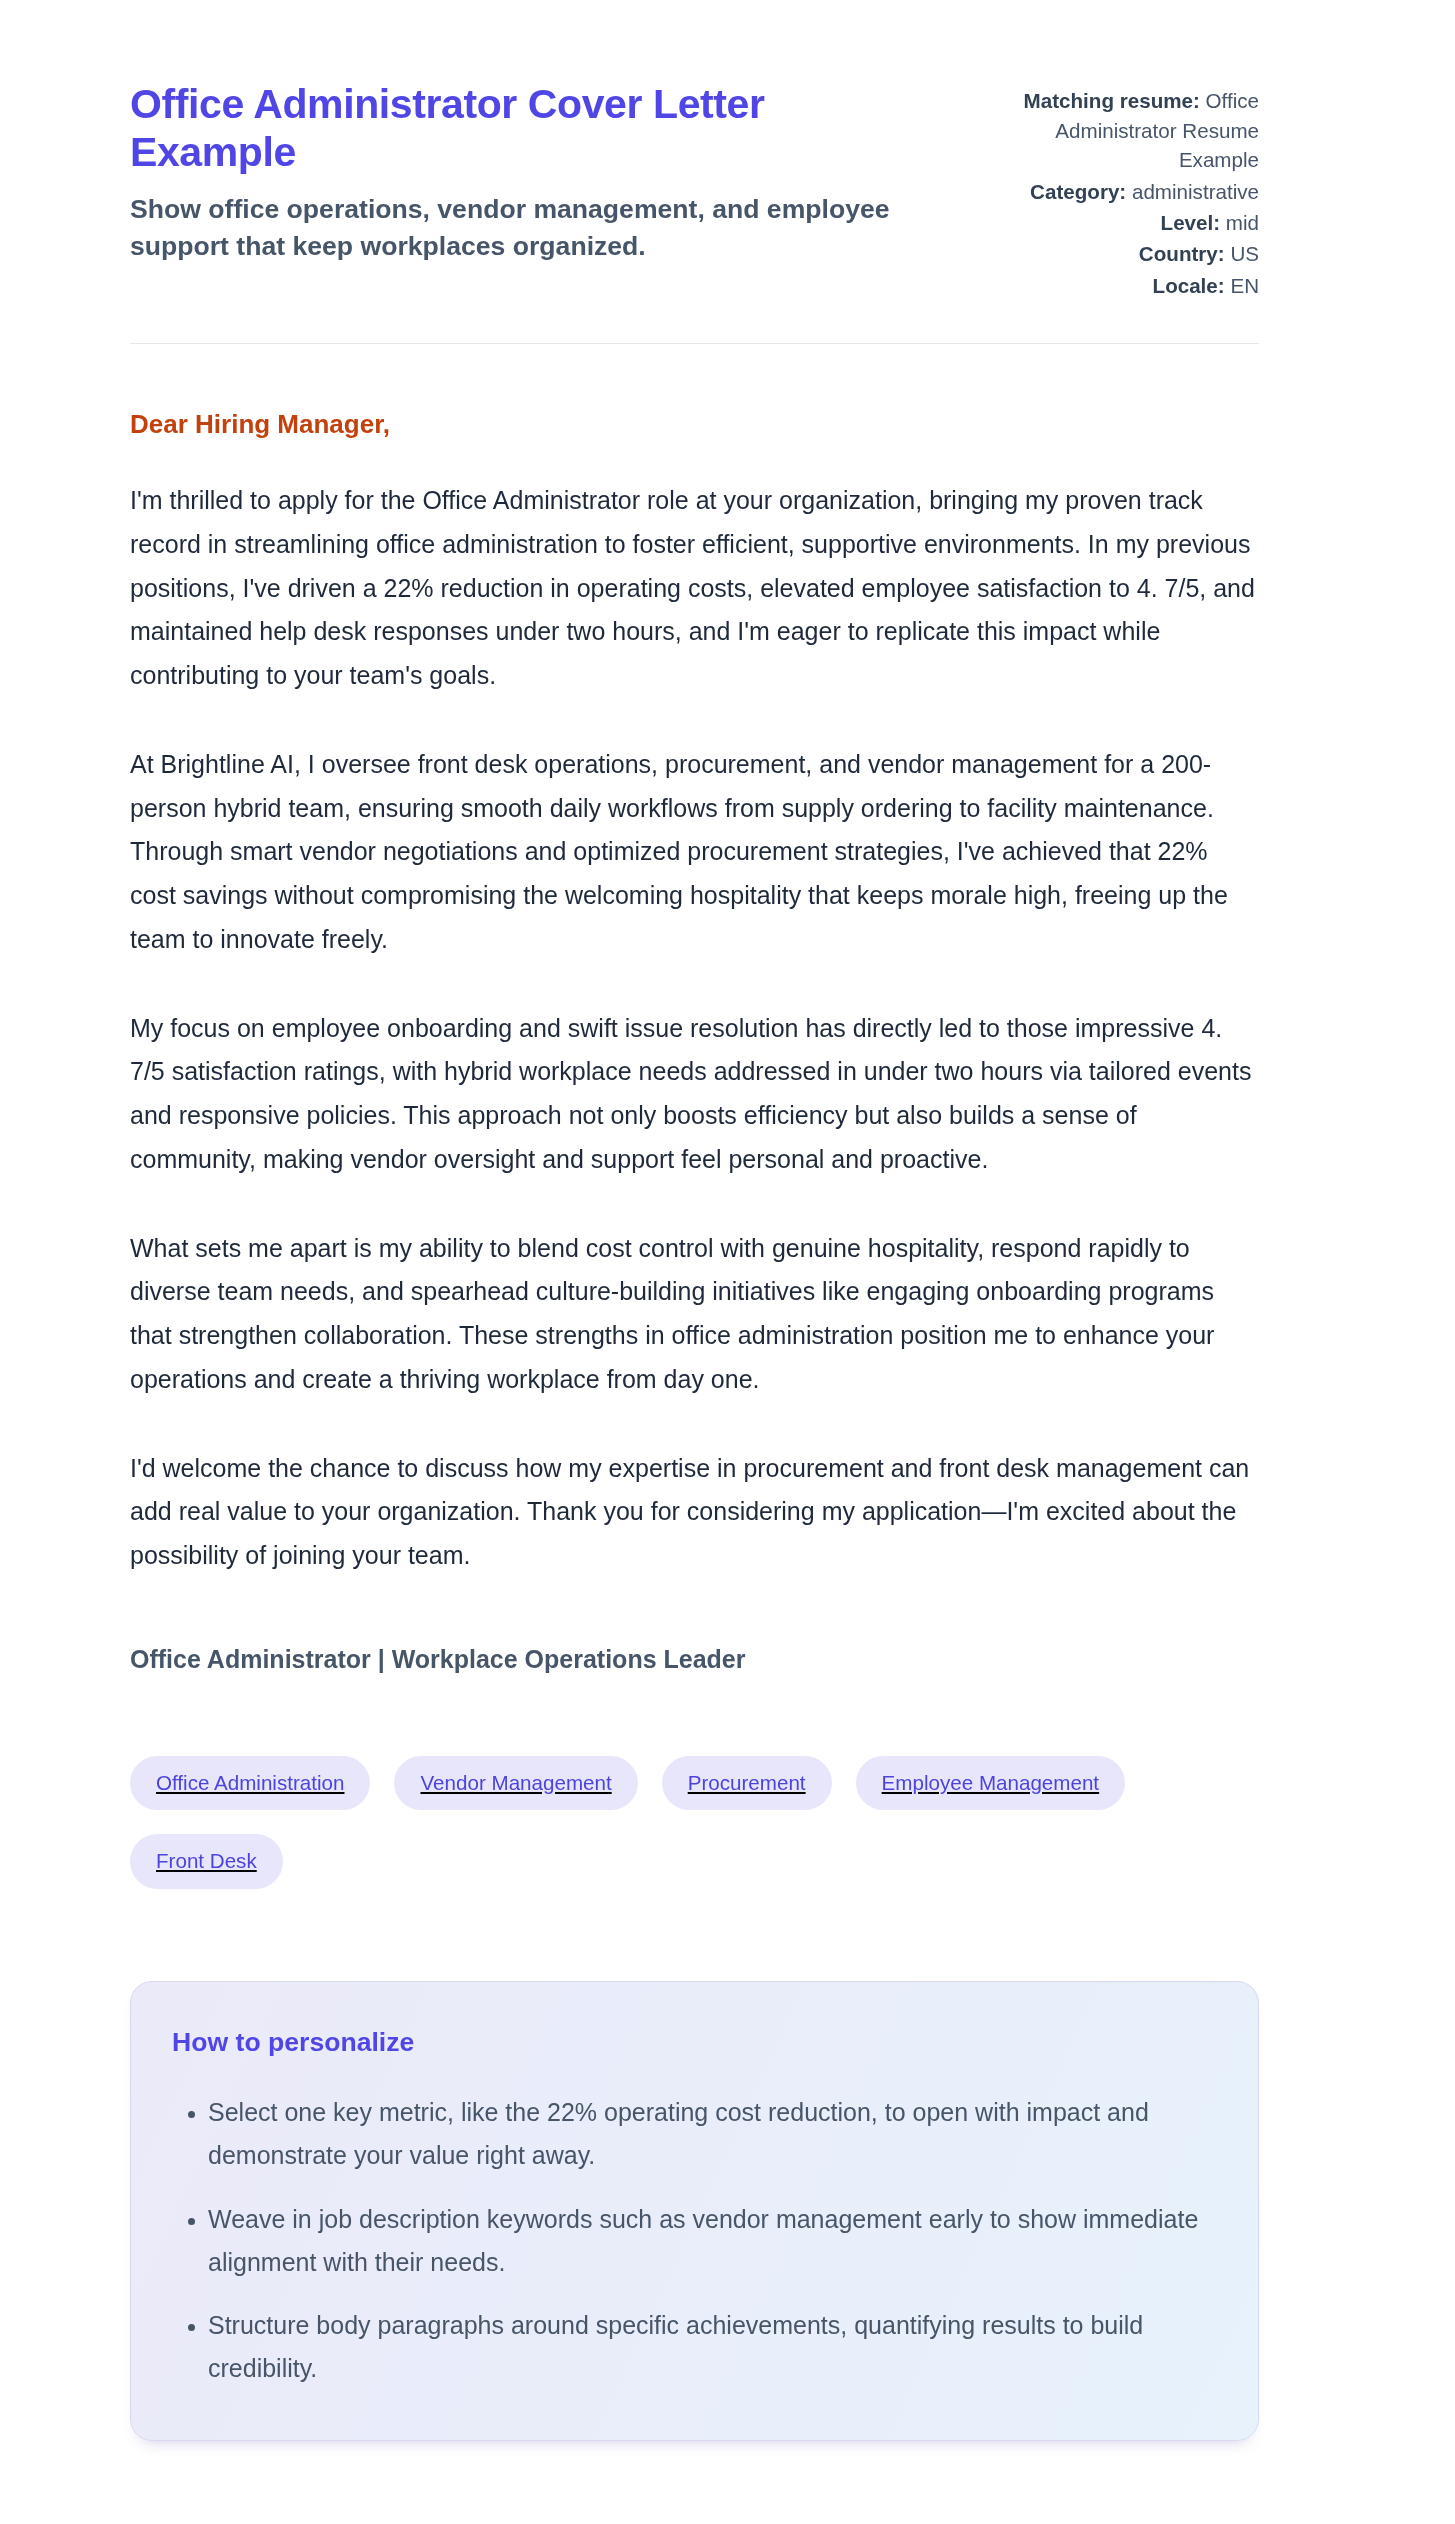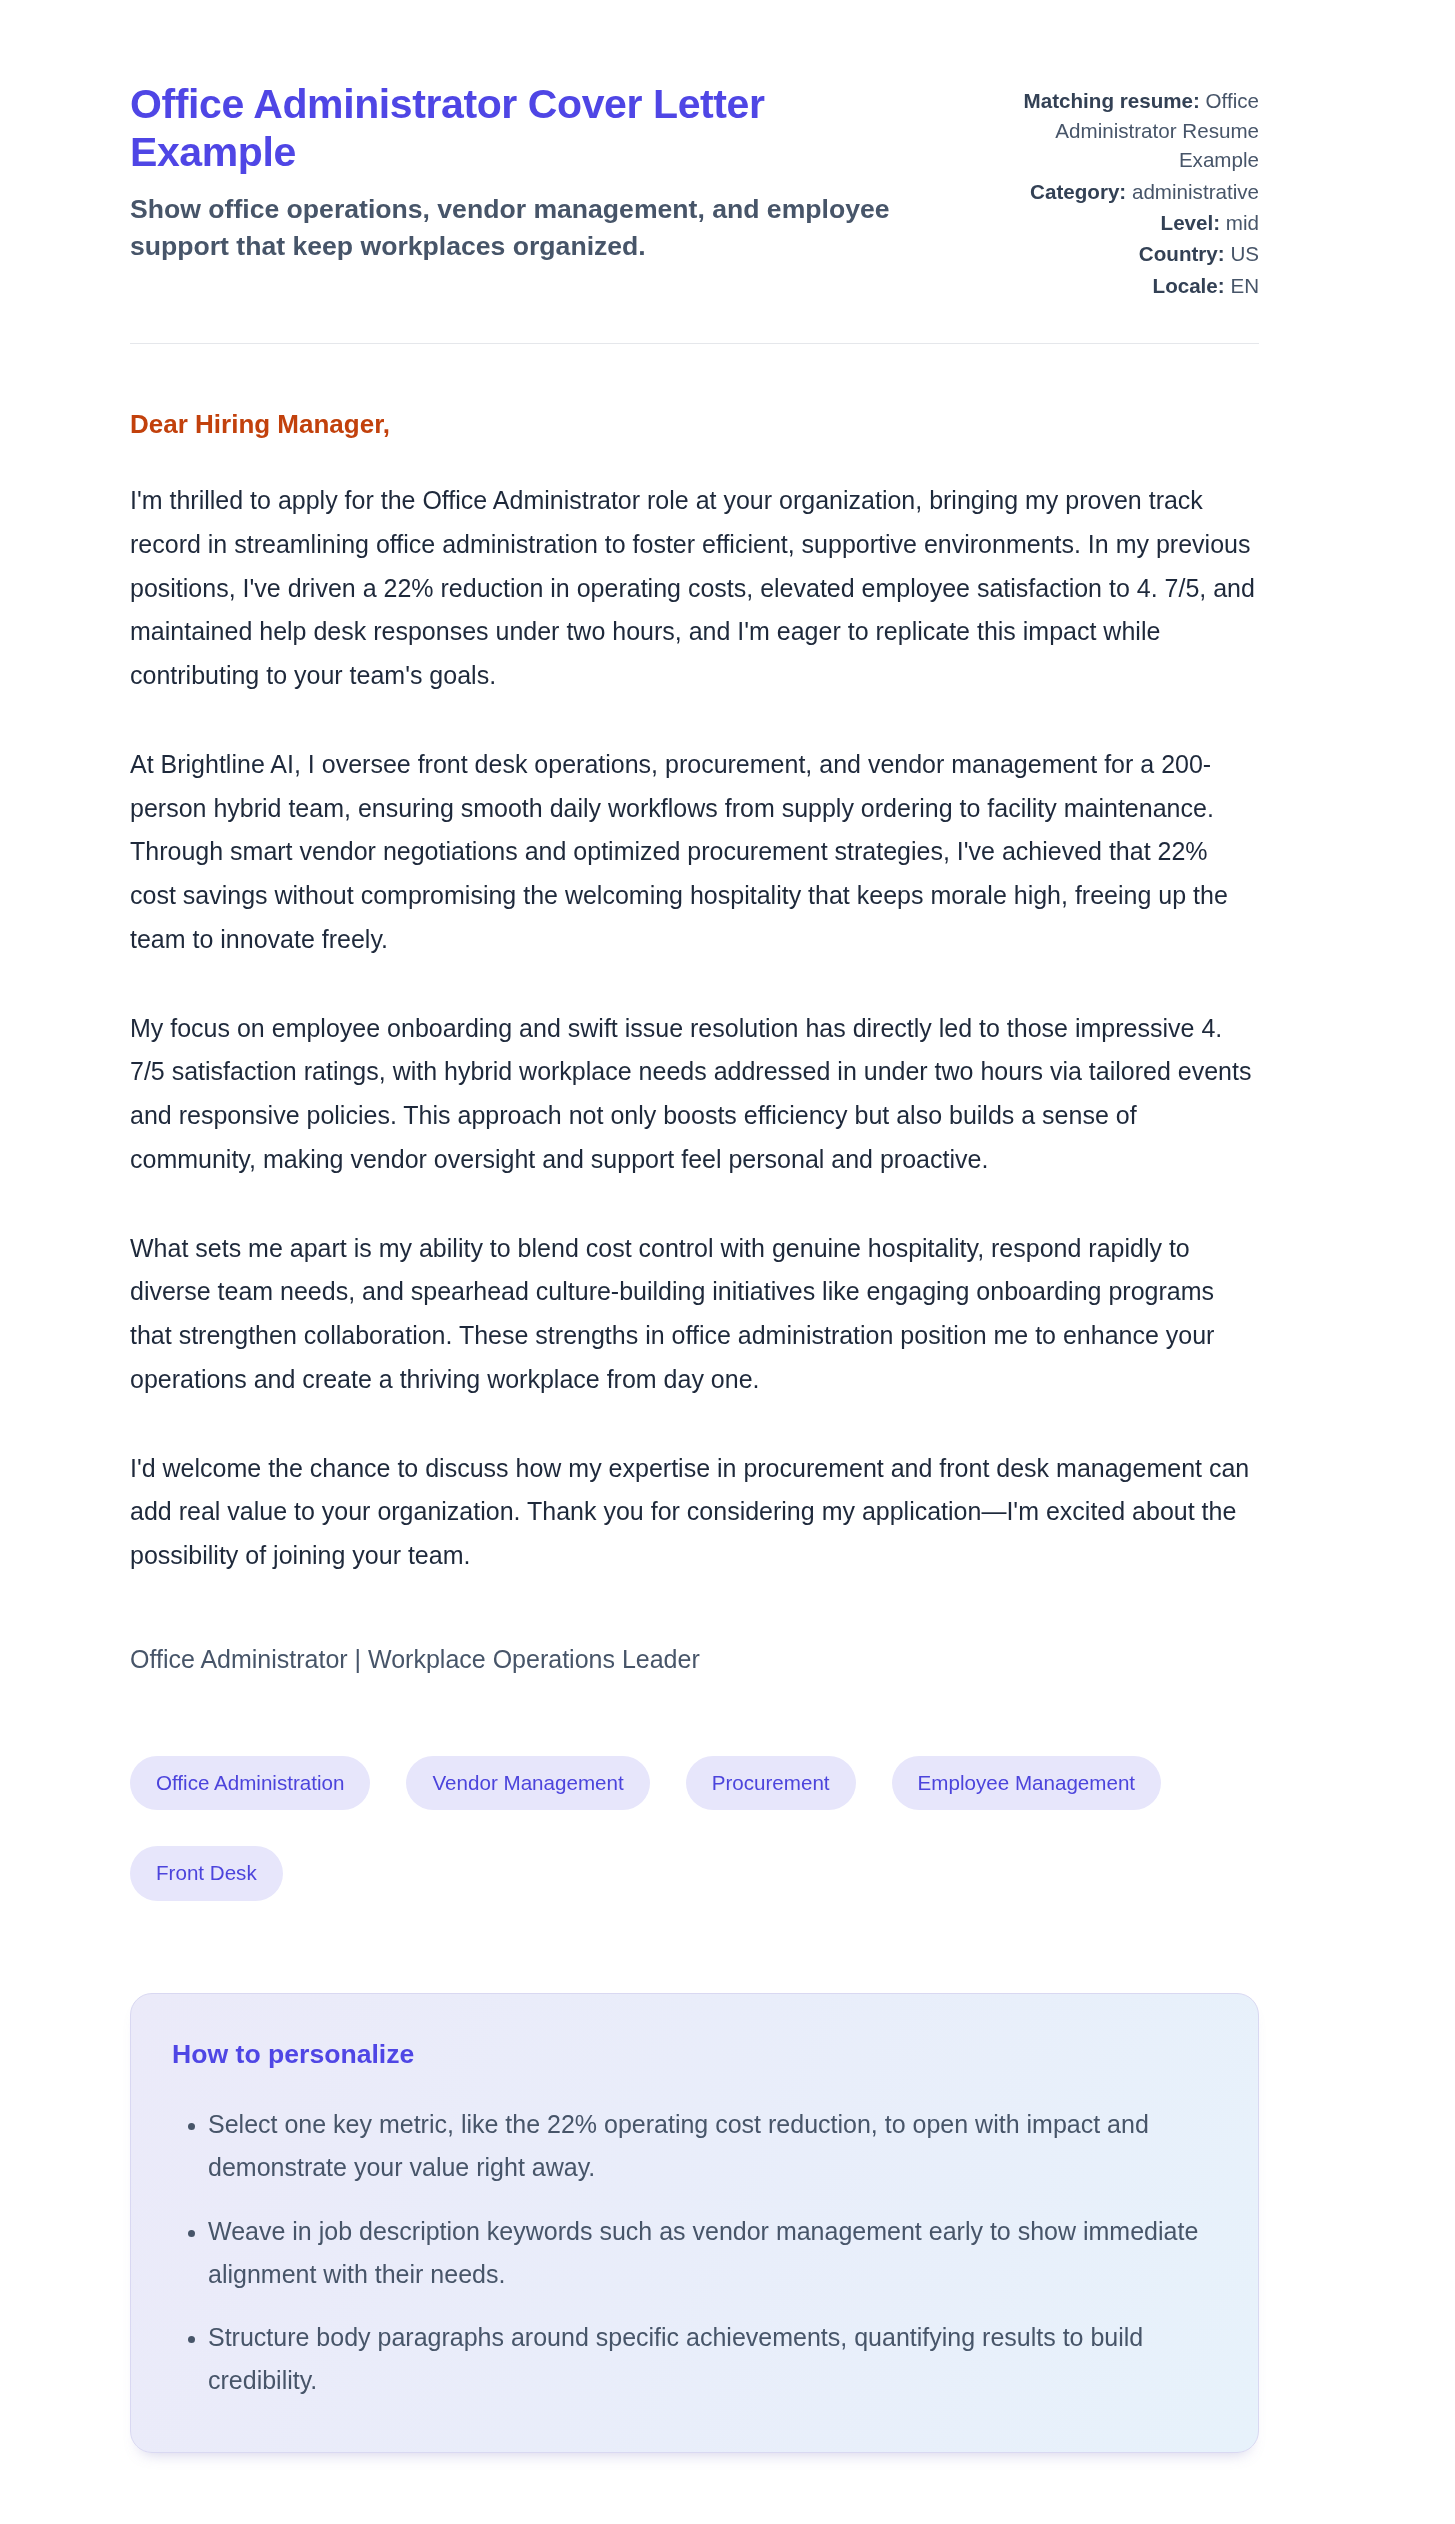--- a/index.html
+++ b/index.html
@@ -76,27 +76,29 @@
   .signature { margin-top: 67px; }
   .signature-name {
     font-size: 26px;
     font-weight: 700;
     color: #0F172A;
   }
   .signature-title {
     margin-top: 17px;
     font-size: 25px;
     color: #475569;
+    font-weight: bold;
   }
   
   .tags {
     margin-top: 82px;
     display: flex;
     flex-wrap: wrap;
-    gap: 36px;
+    gap: 24px;
+    text-decoration: underline;
   }
   .tag-pill {
     display: inline-block;
     background: #E7E6FB;
     color: #4C44DC;
     font-size: 20.6px;
     line-height: 1;
     padding: 17px 26px;
     border-radius: 856px;
     white-space: nowrap;

